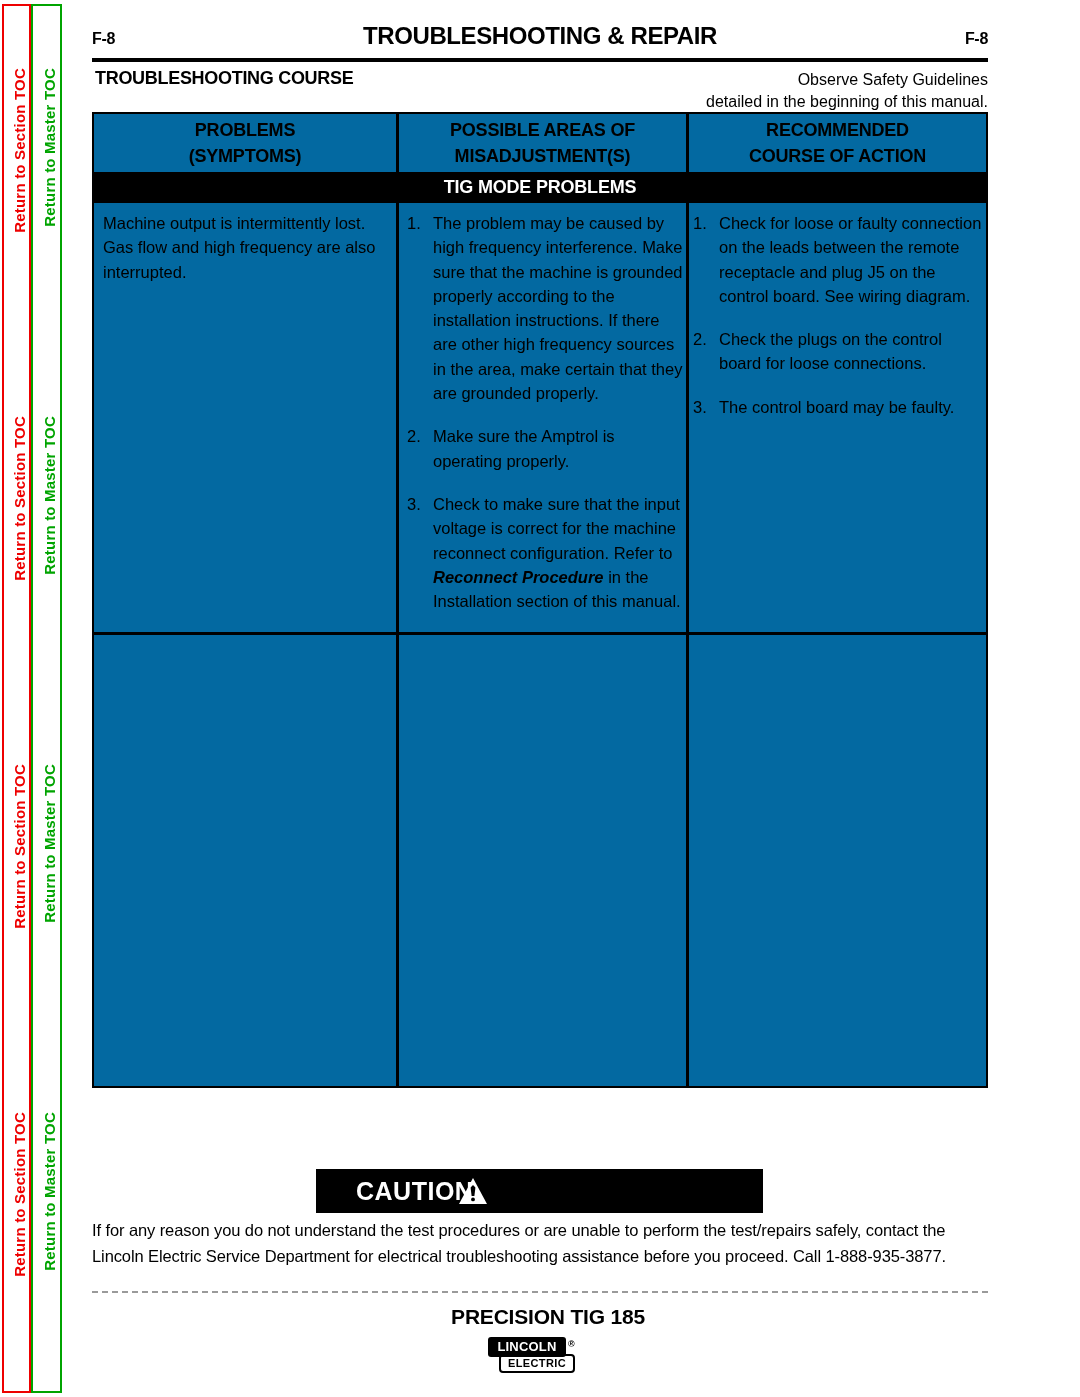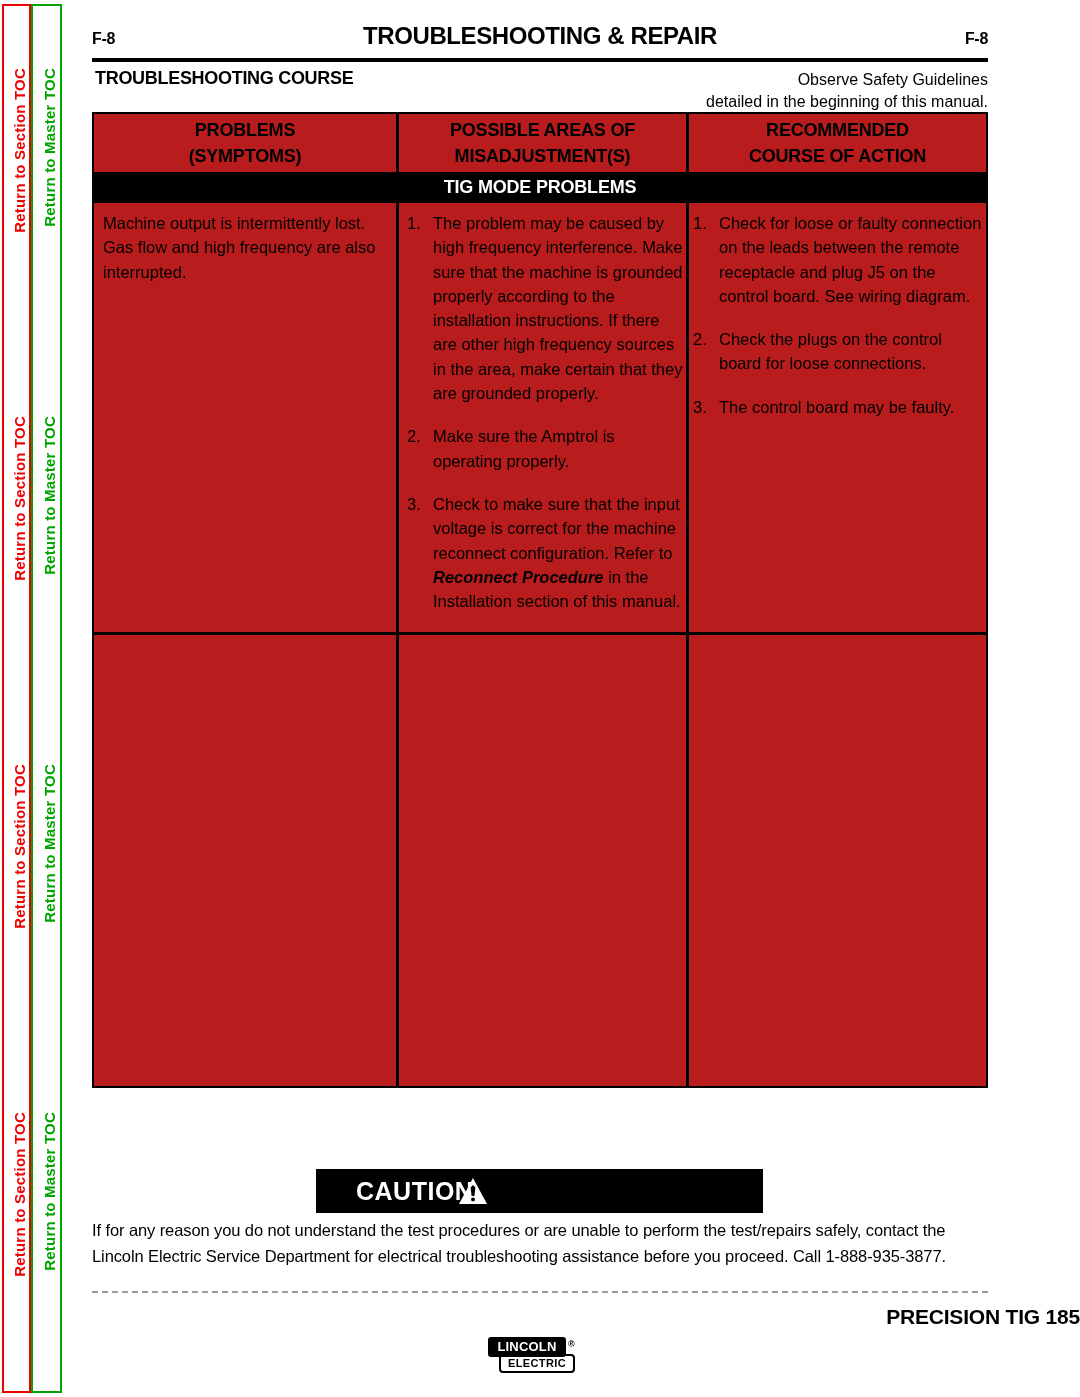--- a/index.html
+++ b/index.html
@@ -99,21 +99,21 @@
     font-size: 16px;
     line-height: 22px;
   }
 
   
   #guide-table {
     position: absolute;
     left: 92px; top: 112px;
     width: 896px; height: 976px;
     border: 2px solid #000;
-    background: #b91c1c;
+    background: #0369a1;
   }
   .tbl-colrule {
     position: absolute;
     top: 0; bottom: 0;
     width: 3px;
     background: #000;
   }
   #colrule-1 { left: 302px; }
   #colrule-2 { left: 592px; }
 
@@ -230,21 +230,21 @@
   
   #footer-dash {
     position: absolute;
     left: 92px; top: 1291px;
     width: 896px; height: 0;
     border-top: 2px dashed #9a9a9a;
   }
   #footer-model {
     position: absolute;
     left: 0; right: 0; top: 1305px;
-    text-align: right;
+    text-align: center;
     font-size: 21px;
     font-weight: bold;
     letter-spacing: -0.2px;
     padding-left: 16px;
   }
   #lincoln-logo {
     position: absolute;
     left: 50%; top: 1337px;
     transform: translateX(-50%);
     width: 104px; height: 40px;

